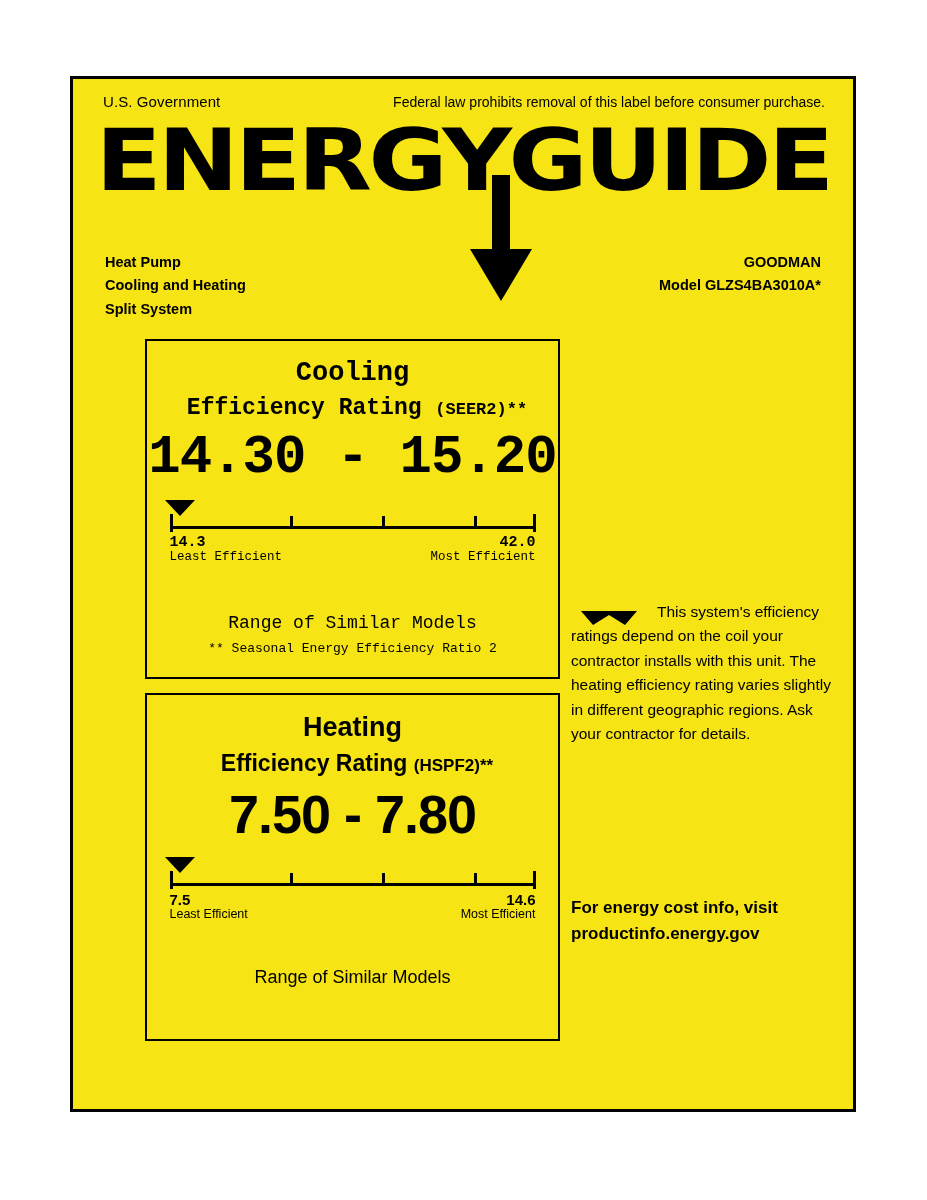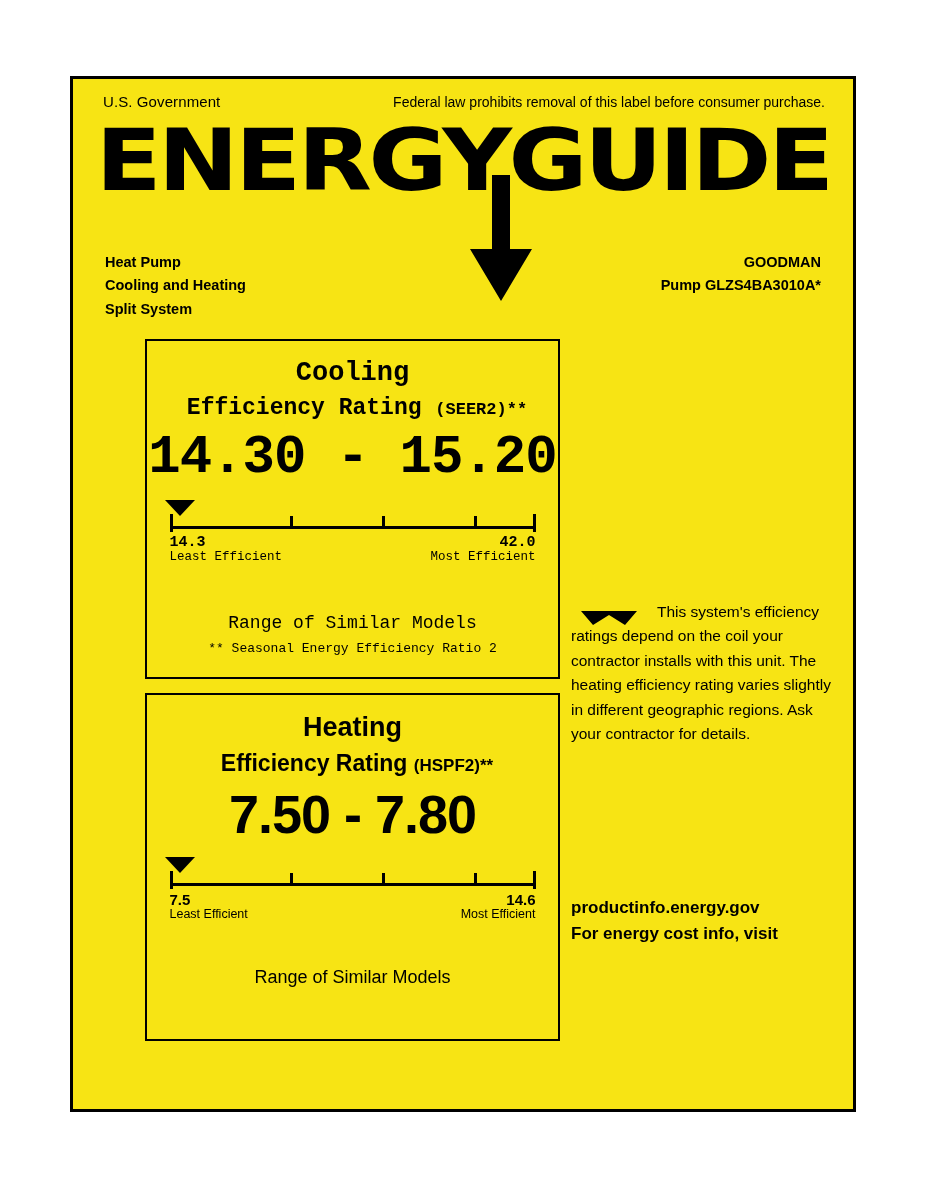--- a/index.html
+++ b/index.html
@@ -262,21 +262,21 @@
     <polygon points="27,0 45,0 45,74 67,74 36,126 5,74 27,74" fill="#000000"></polygon>
   </svg>
 
   <div class="prod-left">
     <div>Heat Pump</div>
     <div>Cooling and Heating</div>
     <div>Split System</div>
   </div>
   <div class="prod-right">
     <div>GOODMAN</div>
-    <div>Pump GLZS4BA3010A*</div>
+    <div>Model GLZS4BA3010A*</div>
   </div>
 
   <div class="rating-box" id="cooling-box">
     <div class="rb-title">Cooling</div>
     <div class="rb-sub">
       <span>Efficiency Rating</span>
       <span class="small">(SEER2)**</span>
     </div>
     <div class="rb-value">14.30 - 15.20</div>
 
@@ -330,17 +330,17 @@
 
     <div class="rb-range" style="top:272px;">Range of Similar Models</div>
   </div>
 
   <svg class="note-arrow" viewBox="0 0 56 18">
     <polygon points="0,2 56,2 44,16 28,6 12,16" fill="#000000"></polygon>
   </svg>
   <div class="note-text">This system's efficiency ratings depend on the coil your contractor installs with this unit.  The heating efficiency rating varies slightly in different geographic regions. Ask your contractor for details.</div>
 
   <div class="cost-info">
+    <div>For energy cost info, visit</div>
     <div>productinfo.energy.gov</div>
-    <div>For energy cost info, visit</div>
   </div>
 
 </div>
 
 </body></html>

